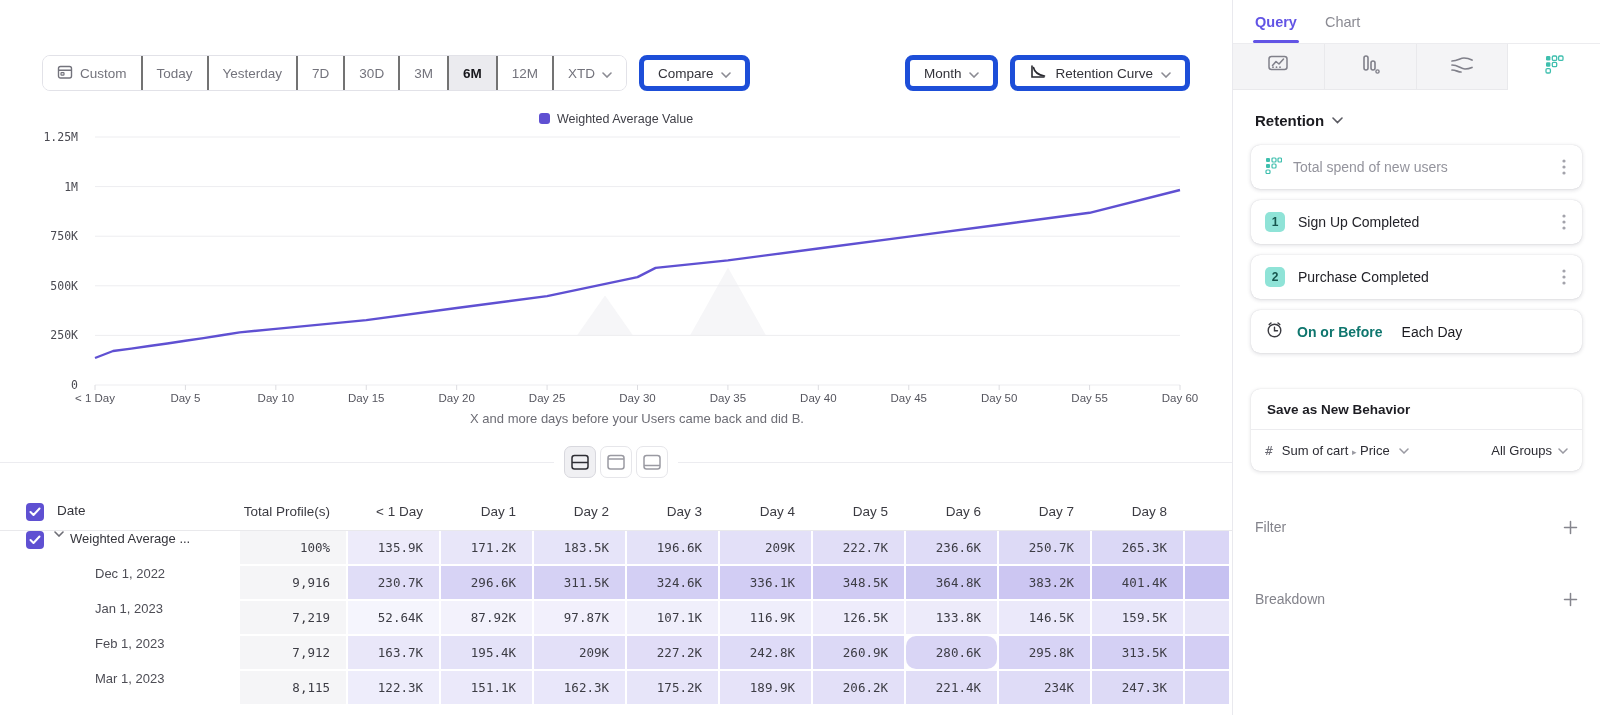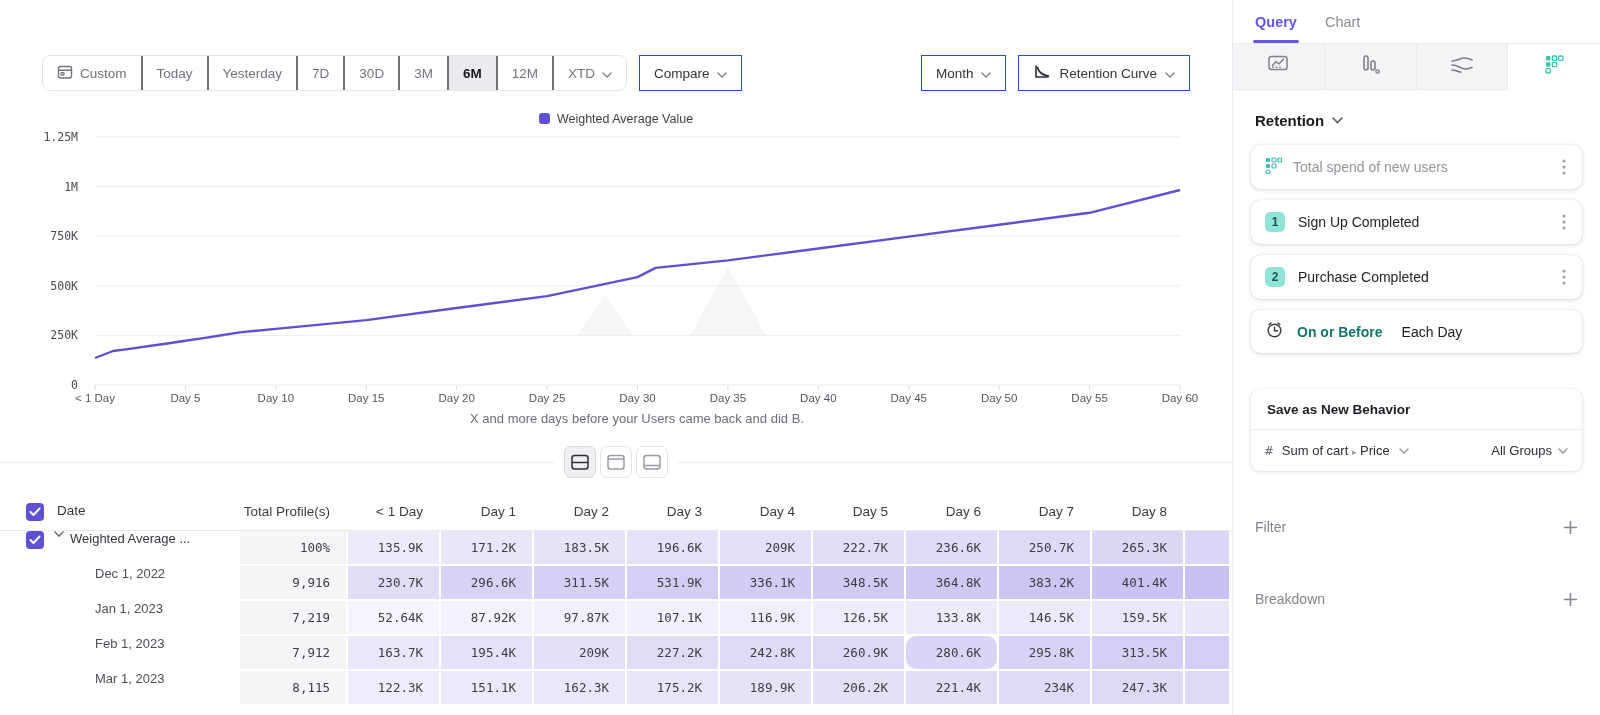--- a/index.html
+++ b/index.html
@@ -7,21 +7,21 @@
   .main { position:absolute; left:0; top:0; width:1232px; height:715px; }
   .sidebar { position:absolute; left:1232px; top:0; width:368px; height:715px; background:#fff; border-left:1px solid #e9e9ee; }
 
   
   .toolbar { position:absolute; left:42px; right:42px; top:55px; height:36px; display:flex; justify-content:space-between; align-items:center; }
   .tb-left, .tb-right { display:flex; align-items:center; gap:12px; }
   .seg { display:flex; align-items:stretch; height:36px; border:1px solid #e2e2e8; border-radius:8px; overflow:hidden; background:#fff; }
   .seg-btn { display:flex; align-items:center; gap:7px; padding:0 14px; font-size:13.5px; color:#73737c; border-right:2px solid #737373; cursor:pointer; background:#fff; white-space:nowrap; }
   .seg-btn:last-child { border-right:none; }
   .seg-btn.sel { background:#ebebef; color:#16161b; font-weight:700; }
-  .btn { display:flex; align-items:center; gap:8px; height:36px; padding:0 14px; border:1px solid #1d4ed8; border-radius:0; background:#fff; font-size:13.5px; color:#33333a; cursor:pointer; white-space:nowrap; }
+  .btn { display:flex; align-items:center; gap:8px; height:36px; padding:0 14px; border:5px solid #1d4ed8; border-radius:8px; background:#fff; font-size:13.5px; color:#33333a; cursor:pointer; white-space:nowrap; }
 
   
   .legend { position:absolute; left:0; top:112px; width:1232px; text-align:center; font-size:12.5px; color:#3f3f47; }
   .legend-swatch { display:inline-block; width:11px; height:11px; border-radius:3px; vertical-align:-1px; margin-right:7px; }
   #chart-svg { position:absolute; left:0; top:130px; }
   .caption { position:absolute; left:42px; top:411px; width:1190px; text-align:center; font-size:13px; color:#6d6d75; }
 
   
   .divider { position:absolute; left:0; top:462px; width:1232px; height:1px; background:#ececf0; }
   .toggles { position:absolute; left:0; top:446px; width:1232px; display:flex; justify-content:center; }
@@ -272,21 +272,21 @@
         <div class="c-part" style="background: rgba(93, 77, 214, 0.23);"></div>
       </div>
       <div class="trow">
         <div class="c-date">
           <span class="row-label date-indent">Dec 1, 2022</span>
         </div>
         <div class="cell c-total total-bg">9,916</div>
         <div class="cell c-day" style="background: rgba(93, 77, 214, 0.192);">230.7K</div>
         <div class="cell c-day" style="background: rgba(93, 77, 214, 0.247);">296.6K</div>
         <div class="cell c-day" style="background: rgba(93, 77, 214, 0.26);">311.5K</div>
-        <div class="cell c-day" style="background: rgba(93, 77, 214, 0.27);">531.9K</div>
+        <div class="cell c-day" style="background: rgba(93, 77, 214, 0.27);">324.6K</div>
         <div class="cell c-day" style="background: rgba(93, 77, 214, 0.28);">336.1K</div>
         <div class="cell c-day" style="background: rgba(93, 77, 214, 0.29);">348.5K</div>
         <div class="cell c-day" style="background: rgba(93, 77, 214, 0.306);">364.8K</div>
         <div class="cell c-day" style="background: rgba(93, 77, 214, 0.318);">383.2K</div>
         <div class="cell c-day" style="background: rgba(93, 77, 214, 0.333);">401.4K</div>
         <div class="c-part" style="background: rgba(93, 77, 214, 0.35);"></div>
       </div>
       <div class="trow">
         <div class="c-date">
           <span class="row-label date-indent">Jan 1, 2023</span>

